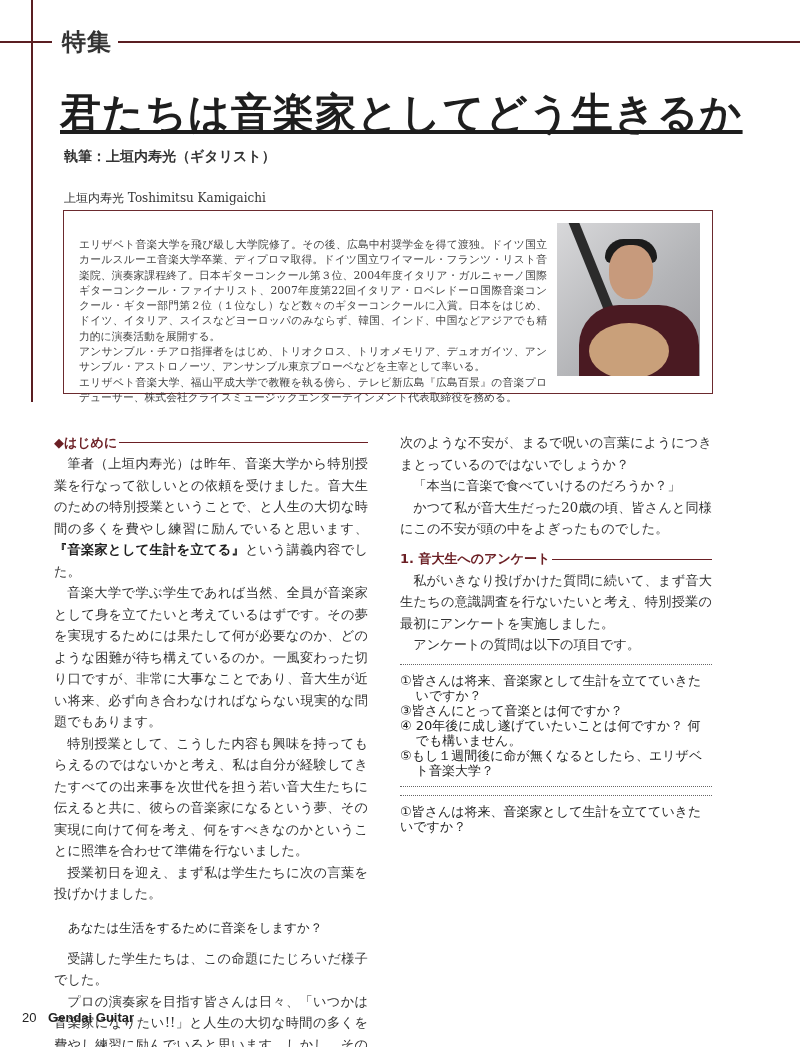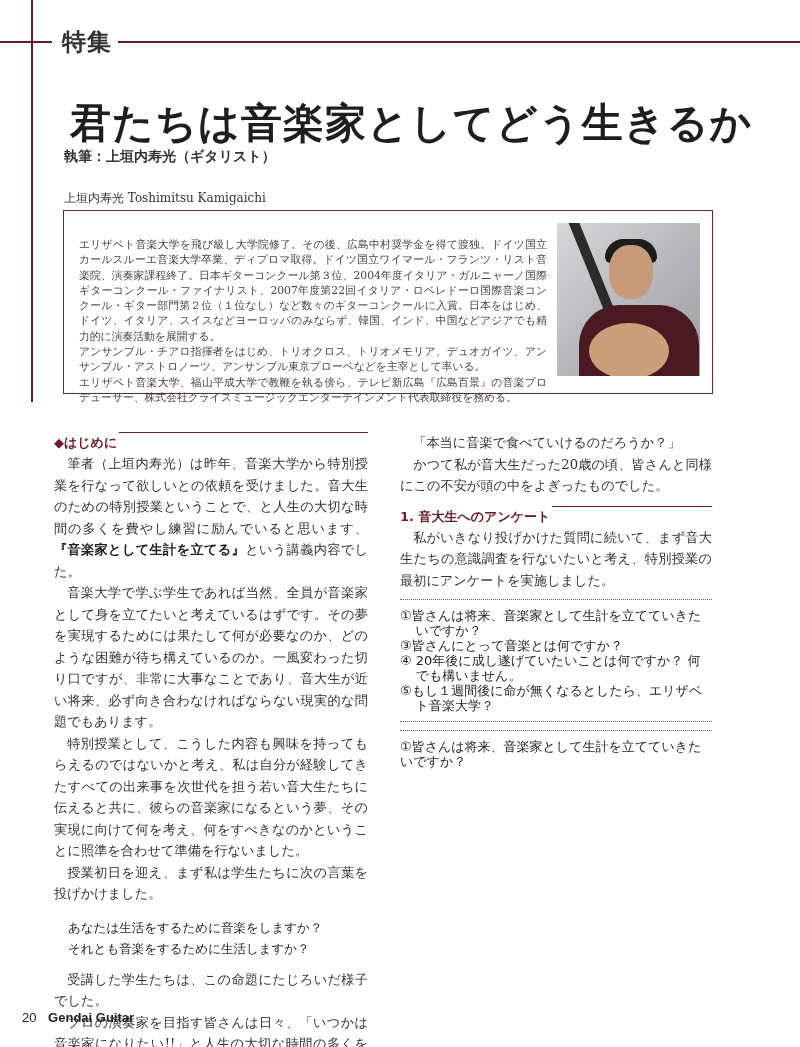--- a/index.html
+++ b/index.html
@@ -22,39 +22,39 @@
   .photo .head { position:absolute; left:52px; top:22px; width:44px; height:54px; background:#c79a7c; border-radius:45%; }
   .photo .hair { position:absolute; left:48px; top:16px; width:52px; height:24px; background:#1c1c1c; border-radius:26px 26px 8px 8px; }
   .photo .guitar { position:absolute; left:32px; top:100px; width:80px; height:56px; background:#c9a07a; border-radius:50%; }
   .photo .neck { position:absolute; left:10px; top:-4px; width:10px; height:130px; background:#2b2b2b; transform:rotate(-22deg); transform-origin:top left; }
 
   .col { position:absolute; font-size:13.2px; line-height:21.5px; color:#333; }
   .col p { margin:0; text-align:justify; }
   .col .ind { text-indent:1em; }
   .colL { left:54px; top:432px; width:314px; }
   .colR { left:400px; top:432px; width:312px; }
-  .heading { font-family:"DejaVu Sans","Liberation Sans",sans-serif; font-weight:bold; font-size:13px; color:#6b1f24; display:flex; height:21px; }
+  .heading { font-family:"DejaVu Sans","Liberation Sans",sans-serif; font-weight:bold; font-size:13px; color:#6b1f24; display:flex; align-items:center; height:21px; }
   .heading .rule { flex:1; height:1px; background:#6b1f24; margin-left:2px; }
   .bold-sans { font-family:"DejaVu Sans","Liberation Sans",sans-serif; font-weight:bold; color:#1e1e1e; }
   .quote { font-family:"DejaVu Sans","Liberation Sans",sans-serif; font-size:12.5px; color:#1e1e1e; padding-left:14px; margin:12px 0 10px 0; line-height:21px; }
   .dots { border-top:1.5px dotted #666; margin:8px 0; height:0; }
   .qlist { font-family:"DejaVu Sans","Liberation Sans",sans-serif; font-size:13px; color:#1e1e1e; line-height:15px; }
   .qlist .qi { padding-left:1.2em; text-indent:-1.2em; }
   .footer { position:absolute; left:22px; top:1010px; font-family:"Liberation Sans",sans-serif; font-size:13px; color:#222; }
   .footer .mag { font-weight:bold; margin-left:8px; }
 </style>
 </head>
 <body>
 
 <div class="vline"></div>
 <div class="hline l"></div>
 <div class="hline r"></div>
 
 <div class="section-tag">特集</div>
-<h1 class="title" style="margin:12px;">君たちは音楽家としてどう生きるか</h1>
+<h1 class="title" style="margin:2px;text-decoration:underline;">君たちは音楽家としてどう生きるか</h1>
 <div class="byline">執筆：上垣内寿光（ギタリスト）</div>
 
 <div class="bio-name">上垣内寿光 Toshimitsu Kamigaichi</div>
 <div class="bio-box">
   <div class="bio-text">
     <p>エリザベト音楽大学を飛び級し大学院修了。その後、広島中村奨学金を得て渡独。ドイツ国立カールスルーエ音楽大学卒業、ディプロマ取得。ドイツ国立ワイマール・フランツ・リスト音楽院、演奏家課程終了。日本ギターコンクール第３位、2004年度イタリア・ガルニャーノ国際ギターコンクール・ファイナリスト、2007年度第22回イタリア・ロベレドーロ国際音楽コンクール・ギター部門第２位（１位なし）など数々のギターコンクールに入賞。日本をはじめ、ドイツ、イタリア、スイスなどヨーロッパのみならず、韓国、インド、中国などアジアでも精力的に演奏活動を展開する。</p>
     <p>アンサンブル・チアロ指揮者をはじめ、トリオクロス、トリオメモリア、デュオガイツ、アンサンブル・アストロノーツ、アンサンブル東京プローベなどを主宰として率いる。</p>
     <p>エリザベト音楽大学、福山平成大学で教鞭を執る傍ら、テレビ新広島『広島百景』の音楽プロデューサー、株式会社クライスミュージックエンターテインメント代表取締役を務める。</p>
   </div>
   <div class="photo">
@@ -70,34 +70,35 @@
   <div class="heading">
     <span>◆はじめに</span>
     <span class="rule"></span>
   </div>
   <p class="ind"><span>筆者（上垣内寿光）は昨年、音楽大学から特別授業を行なって欲しいとの依頼を受けました。音大生のための特別授業ということで、と人生の大切な時間の多くを費やし練習に励んでいると思います、</span><span class="bold-sans">『音楽家として生計を立てる』</span><span>という講義内容でした。</span></p>
   <p class="ind">音楽大学で学ぶ学生であれば当然、全員が音楽家として身を立てたいと考えているはずです。その夢を実現するためには果たして何が必要なのか、どのような困難が待ち構えているのか。一風変わった切り口ですが、非常に大事なことであり、音大生が近い将来、必ず向き合わなければならない現実的な問題でもあります。</p>
   <p class="ind">特別授業として、こうした内容も興味を持ってもらえるのではないかと考え、私は自分が経験してきたすべての出来事を次世代を担う若い音大生たちに伝えると共に、彼らの音楽家になるという夢、その実現に向けて何を考え、何をすべきなのかということに照準を合わせて準備を行ないました。</p>
   <p class="ind">授業初日を迎え、まず私は学生たちに次の言葉を投げかけました。</p>
   <div class="quote">
     <div>あなたは生活をするために音楽をしますか？</div>
-    <div>それとも音楽をするために生活しますか？</div>
   </div>
   <p class="ind">受講した学生たちは、この命題にたじろいだ様子でした。</p>
   <p class="ind">プロの演奏家を目指す皆さんは日々、「いつかは音楽家になりたい!!」と人生の大切な時間の多くを費やし練習に励んでいると思います。しかし、その一方では常に</p>
 </div>
 
 <div class="col colR">
+  <p>次のような不安が、まるで呪いの言葉にようにつきまとっているのではないでしょうか？</p>
   <p class="ind">「本当に音楽で食べていけるのだろうか？」</p>
   <p class="ind">かつて私が音大生だった20歳の頃、皆さんと同様にこの不安が頭の中をよぎったものでした。</p>
   <div class="heading" style="margin-top:9px;">
     <span>1. 音大生へのアンケート</span>
     <span class="rule"></span>
   </div>
   <p class="ind">私がいきなり投げかけた質問に続いて、まず音大生たちの意識調査を行ないたいと考え、特別授業の最初にアンケートを実施しました。</p>
+  <p class="ind">アンケートの質問は以下の項目です。</p>
   <div class="dots"></div>
   <div class="qlist">
     <div class="qi">①皆さんは将来、音楽家として生計を立てていきたいですか？</div>
     <div class="qi">③皆さんにとって音楽とは何ですか？</div>
     <div class="qi">④ 20年後に成し遂げていたいことは何ですか？ 何でも構いません。</div>
     <div class="qi">⑤もし１週間後に命が無くなるとしたら、エリザベト音楽大学？</div>
   </div>
   <div class="dots"></div>
   <div class="dots"></div>
   <div class="qlist">①皆さんは将来、音楽家として生計を立てていきたいですか？</div>

